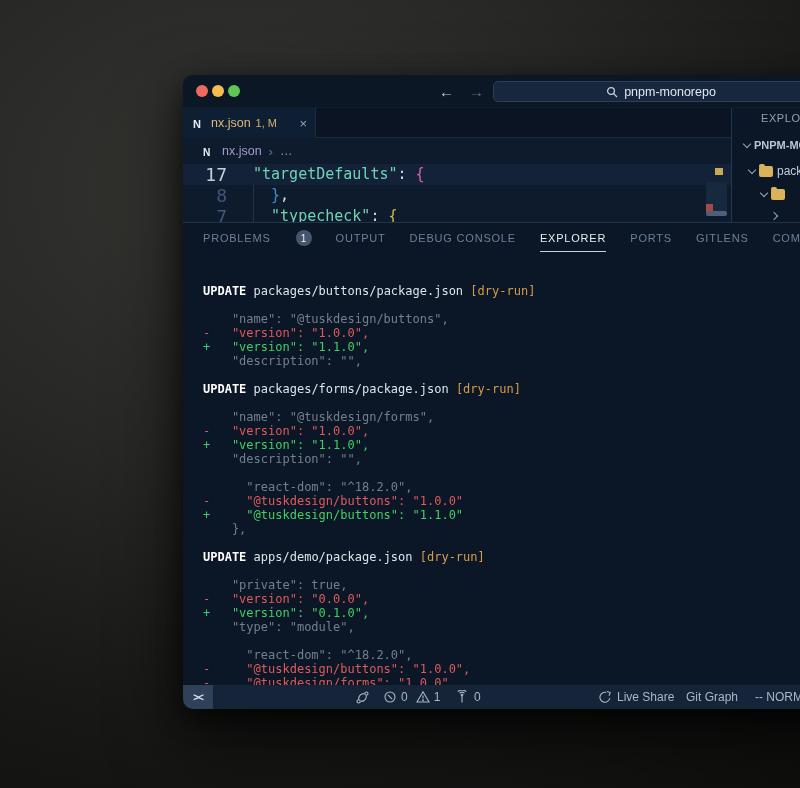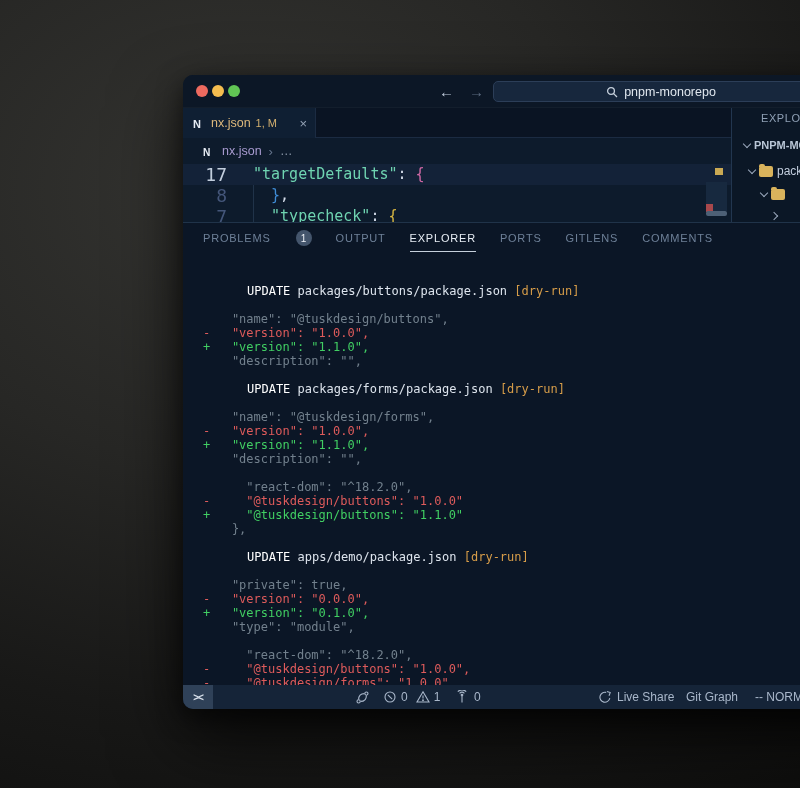--- a/index.html
+++ b/index.html
@@ -85,21 +85,21 @@
   .ptab .lbl { padding:8px 0 7px 0; border-bottom:1px solid transparent; }
   .ptab.active { color:#e7edf4; }
   .ptab.active .lbl { border-bottom-color:#c6d0dc; }
   .pbadge { min-width:16px; height:16px; border-radius:50%; background:#44556c; color:#eef2f7; font-size:10px; letter-spacing:0; display:flex; align-items:center; justify-content:center; }
   .termout { position:absolute; left:0; top:30px; right:0; bottom:0; padding:31px 0 0 20px; overflow:hidden;
     font-family:"DejaVu Sans Mono", monospace; font-size:12px; }
   .tl { height:14px; line-height:14px; white-space:pre; }
   .tl.ctx { color:#72808d; }
   .tl.del { color:#de5b5b; }
   .tl.add { color:#41cf63; }
-  .tl .cmd { color:#ffffff; font-weight:normal;margin-left:44px; }
+  .tl .cmd { color:#ffffff; font-weight:bold; }
   .tl .path { color:#dde4ed; }
   .tl .tag { color:#d79d49; }
   
   .statusbar { position:absolute; left:0; top:610px; width:700px; height:24px; background:#152438; font-size:12px; color:#a9b7ca; }
   .sb-item { position:absolute; top:0; height:24px; display:flex; align-items:center; gap:5px; white-space:nowrap; }
   .sb-item svg { stroke:#a9b7ca; fill:none; stroke-width:1.1; }
   .sb-remote { left:0; width:30px; justify-content:center; background:#2f4158; color:#dce4ee; font-weight:bold; font-size:10px; letter-spacing:-1px; }
   .sb-branch { left:36px; }
   .sb-compare { left:172px; }
   .sb-errwarn { left:200px; gap:4px; }
@@ -256,20 +256,23 @@
 
     <div class="panel">
       <div class="ptabs">
           <div class="ptab">
             <span class="lbl">PROBLEMS</span>
             <span class="pbadge">1</span>
           </div>
           <div class="ptab">
             <span class="lbl">OUTPUT</span>
           </div>
+          <div class="ptab">
+            <span class="lbl">DEBUG CONSOLE</span>
+          </div>
           <div class="ptab active">
             <span class="lbl">EXPLORER</span>
           </div>
           <div class="ptab">
             <span class="lbl">PORTS</span>
           </div>
           <div class="ptab">
             <span class="lbl">GITLENS</span>
           </div>
           <div class="ptab">

